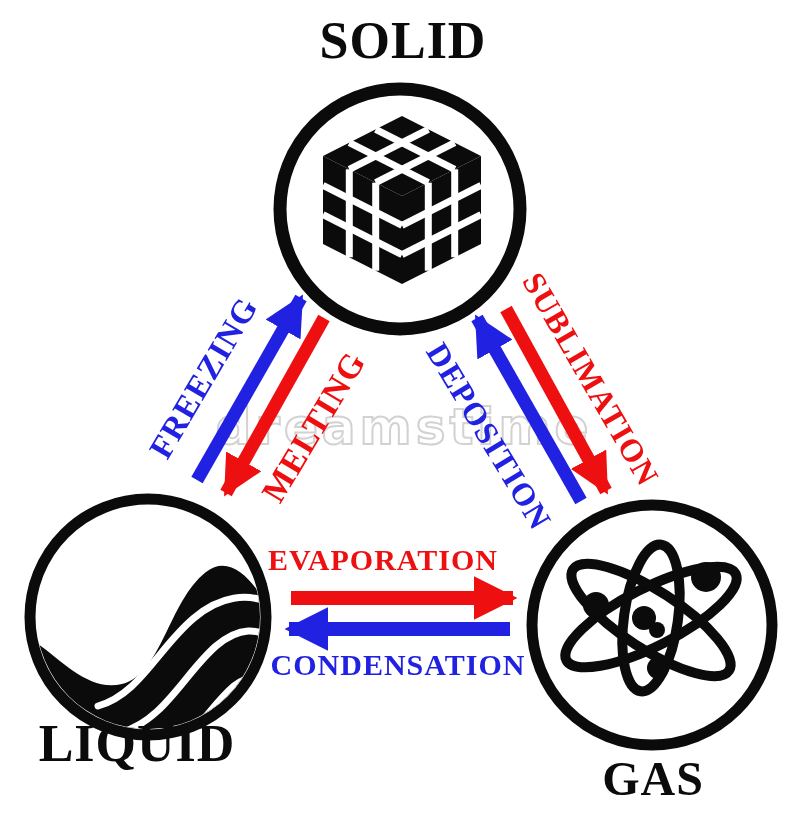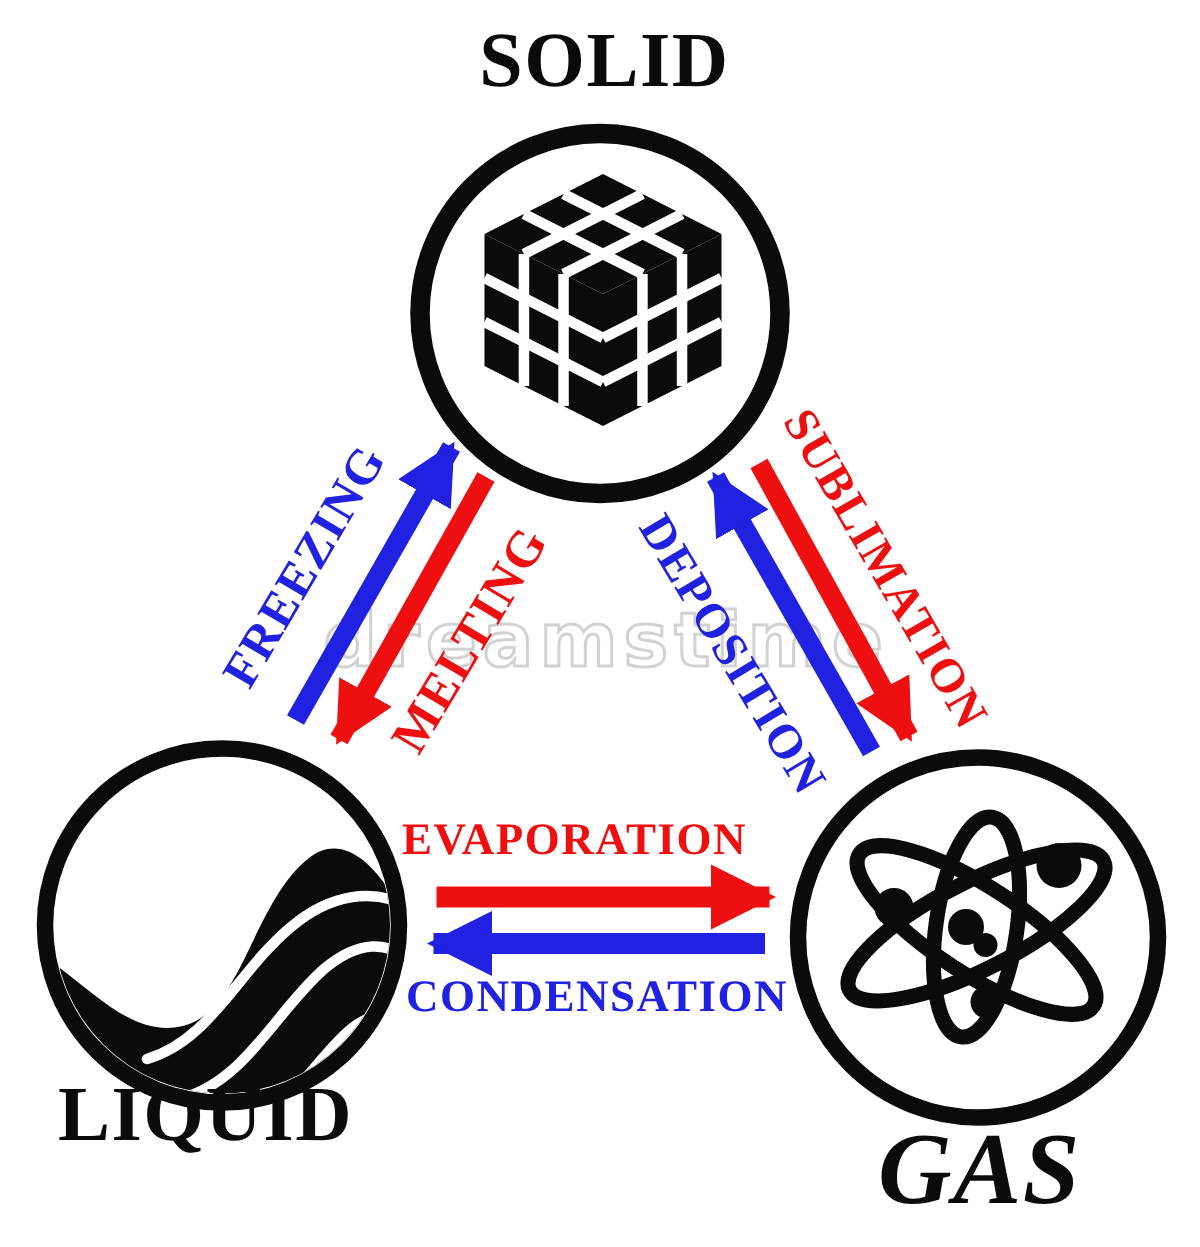--- a/index.html
+++ b/index.html
@@ -22,21 +22,21 @@
     position:absolute;z-index:3;
     font-weight:700;white-space:nowrap;
     transform:translate(-50%,-50%);
     color:var(--ink);
     letter-spacing:1px;
     line-height:1;
   }
   .state-lbl{font-size:52px;}
   .lbl-solid{left:403px;top:41px;}
   .lbl-liquid{left:137px;top:744px;}
-  .lbl-gas{left:653px;top:779px;font-size:68px;font-style:italic;}
+  .lbl-gas{left:653px;top:779px;font-size:48px;}
   .t-lbl{font-size:32px;}
   .lbl-freezing{left:204px;top:378px;transform:translate(-50%,-50%) rotate(-59.5deg);color:var(--blue);font-size:33px;}
   .lbl-melting{left:314px;top:427px;transform:translate(-50%,-50%) rotate(-59deg);color:var(--red);font-size:34px;}
   .lbl-sublimation{left:591px;top:379px;transform:translate(-50%,-50%) rotate(60deg);color:var(--red);}
   .lbl-deposition{left:489px;top:436px;transform:translate(-50%,-50%) rotate(59deg);color:var(--blue);}
   .lbl-evaporation{left:383px;top:560px;color:var(--red);font-size:30px;}
   .lbl-condensation{left:398px;top:665px;color:var(--blue);font-size:30px;}
   
   .watermark{
     position:absolute;z-index:1;

